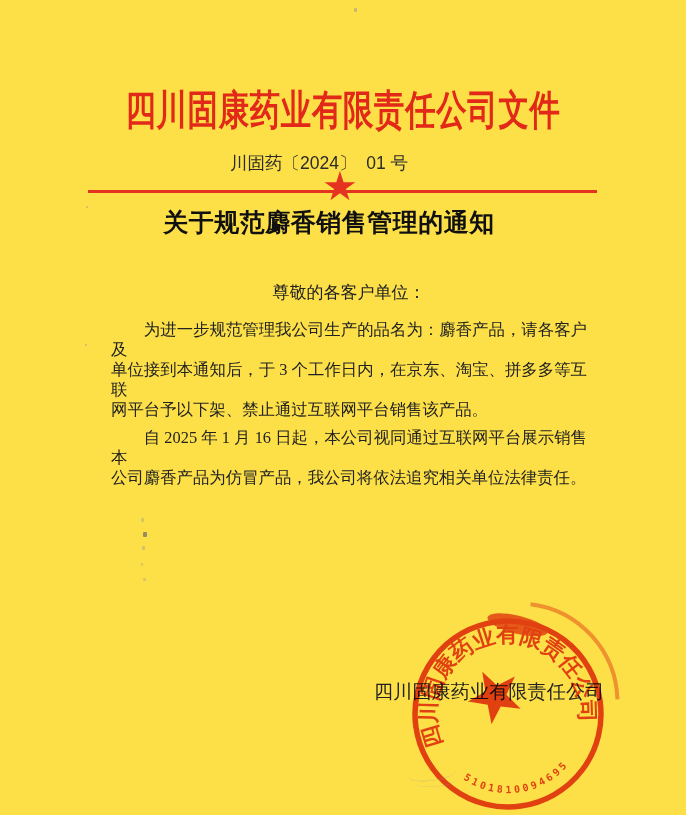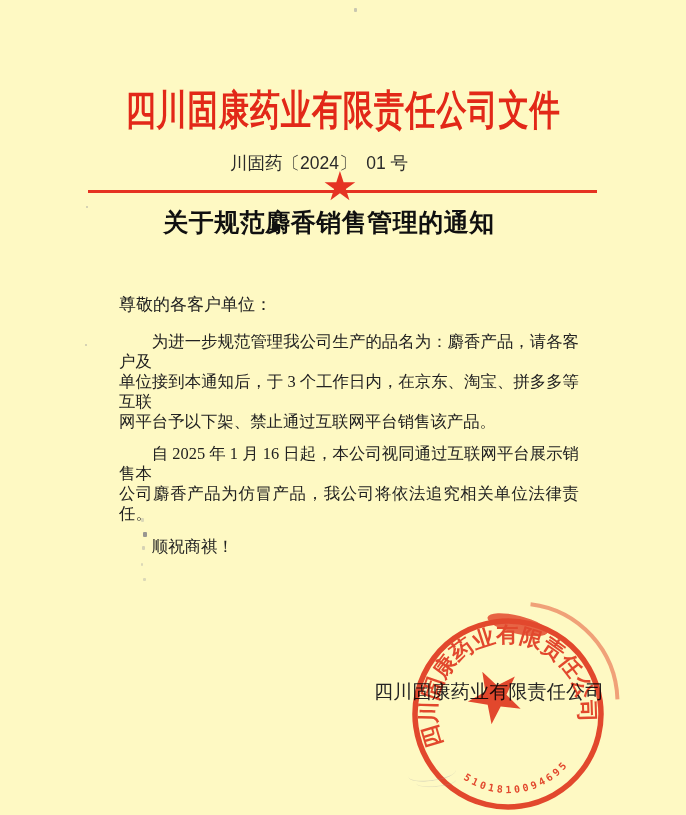--- a/index.html
+++ b/index.html
@@ -1,19 +1,19 @@
 <!DOCTYPE html>
 <html><head>
 <meta charset="utf-8">
 <style>
   html,body{margin:0;padding:0;background:#ffffff;}
   .page{
     position:relative;
     width:686px;height:815px;
-    background:#fef9c3;
+    background:#fde047;
     overflow:hidden;
     font-family:"Liberation Serif","DejaVu Serif",serif;
     color:#1e1e1e;
   }
   
   .header-title{
     position:absolute;top:90px;left:0;width:100%;
     text-align:center;line-height:1;
     font-size:41px;font-weight:bold;
     color:#e22818;
@@ -48,24 +48,24 @@
     font-family:"Liberation Sans","DejaVu Sans",sans-serif;
     font-weight:bold;font-size:25px;color:#101010;
     letter-spacing:0.5px;
   }
   
   .doc-body{
     position:absolute;top:282px;left:107px;right:95px;
     font-size:16.4px;line-height:20px;color:#222;
   }
   .salutation{
-    font-size:17px;line-height:22px;margin:12px;
+    font-size:17px;line-height:22px;margin:0;text-align:center;
   }
   .doc-body p.para{
-    margin:12px;
+    margin:4px;
     white-space:pre-line;
     text-indent:2em;
     text-align:justify;
   }
   .para-1{margin-top:16px !important;}
   .para-2{margin-top:8px !important;}
   .para-3{margin-top:13px !important;}
   
   .sig-company{
     position:absolute;top:679px;left:374px;
@@ -121,21 +121,20 @@
 
   <div class="doc-title">关于规范麝香销售管理的通知</div>
 
   <div class="doc-body">
     <p class="salutation">尊敬的各客户单位：</p>
     <p class="para para-1">为进一步规范管理我公司生产的品名为：麝香产品，请各客户及
 单位接到本通知后，于 3 个工作日内，在京东、淘宝、拼多多等互联
 网平台予以下架、禁止通过互联网平台销售该产品。</p>
     <p class="para para-2">自 2025 年 1 月 16 日起，本公司视同通过互联网平台展示销售本
 公司麝香产品为仿冒产品，我公司将依法追究相关单位法律责任。</p>
-    <p class="para para-3">顺祝商祺！</p>
   </div>
 
   <div class="sig-company">四川固康药业有限责任公司</div>
 
   <svg class="seal" viewBox="0 0 240 240" width="240" height="240" xmlns="http://www.w3.org/2000/svg">
     <g transform="rotate(-8 120 120)" fill="none">
 
       <circle cx="120" cy="120" r="93" stroke="#df3120" stroke-width="5.5"></circle>
 
       <ellipse cx="142" cy="33" rx="31" ry="9" fill="#df3120" opacity="0.85" transform="rotate(22 142 33)"></ellipse>

